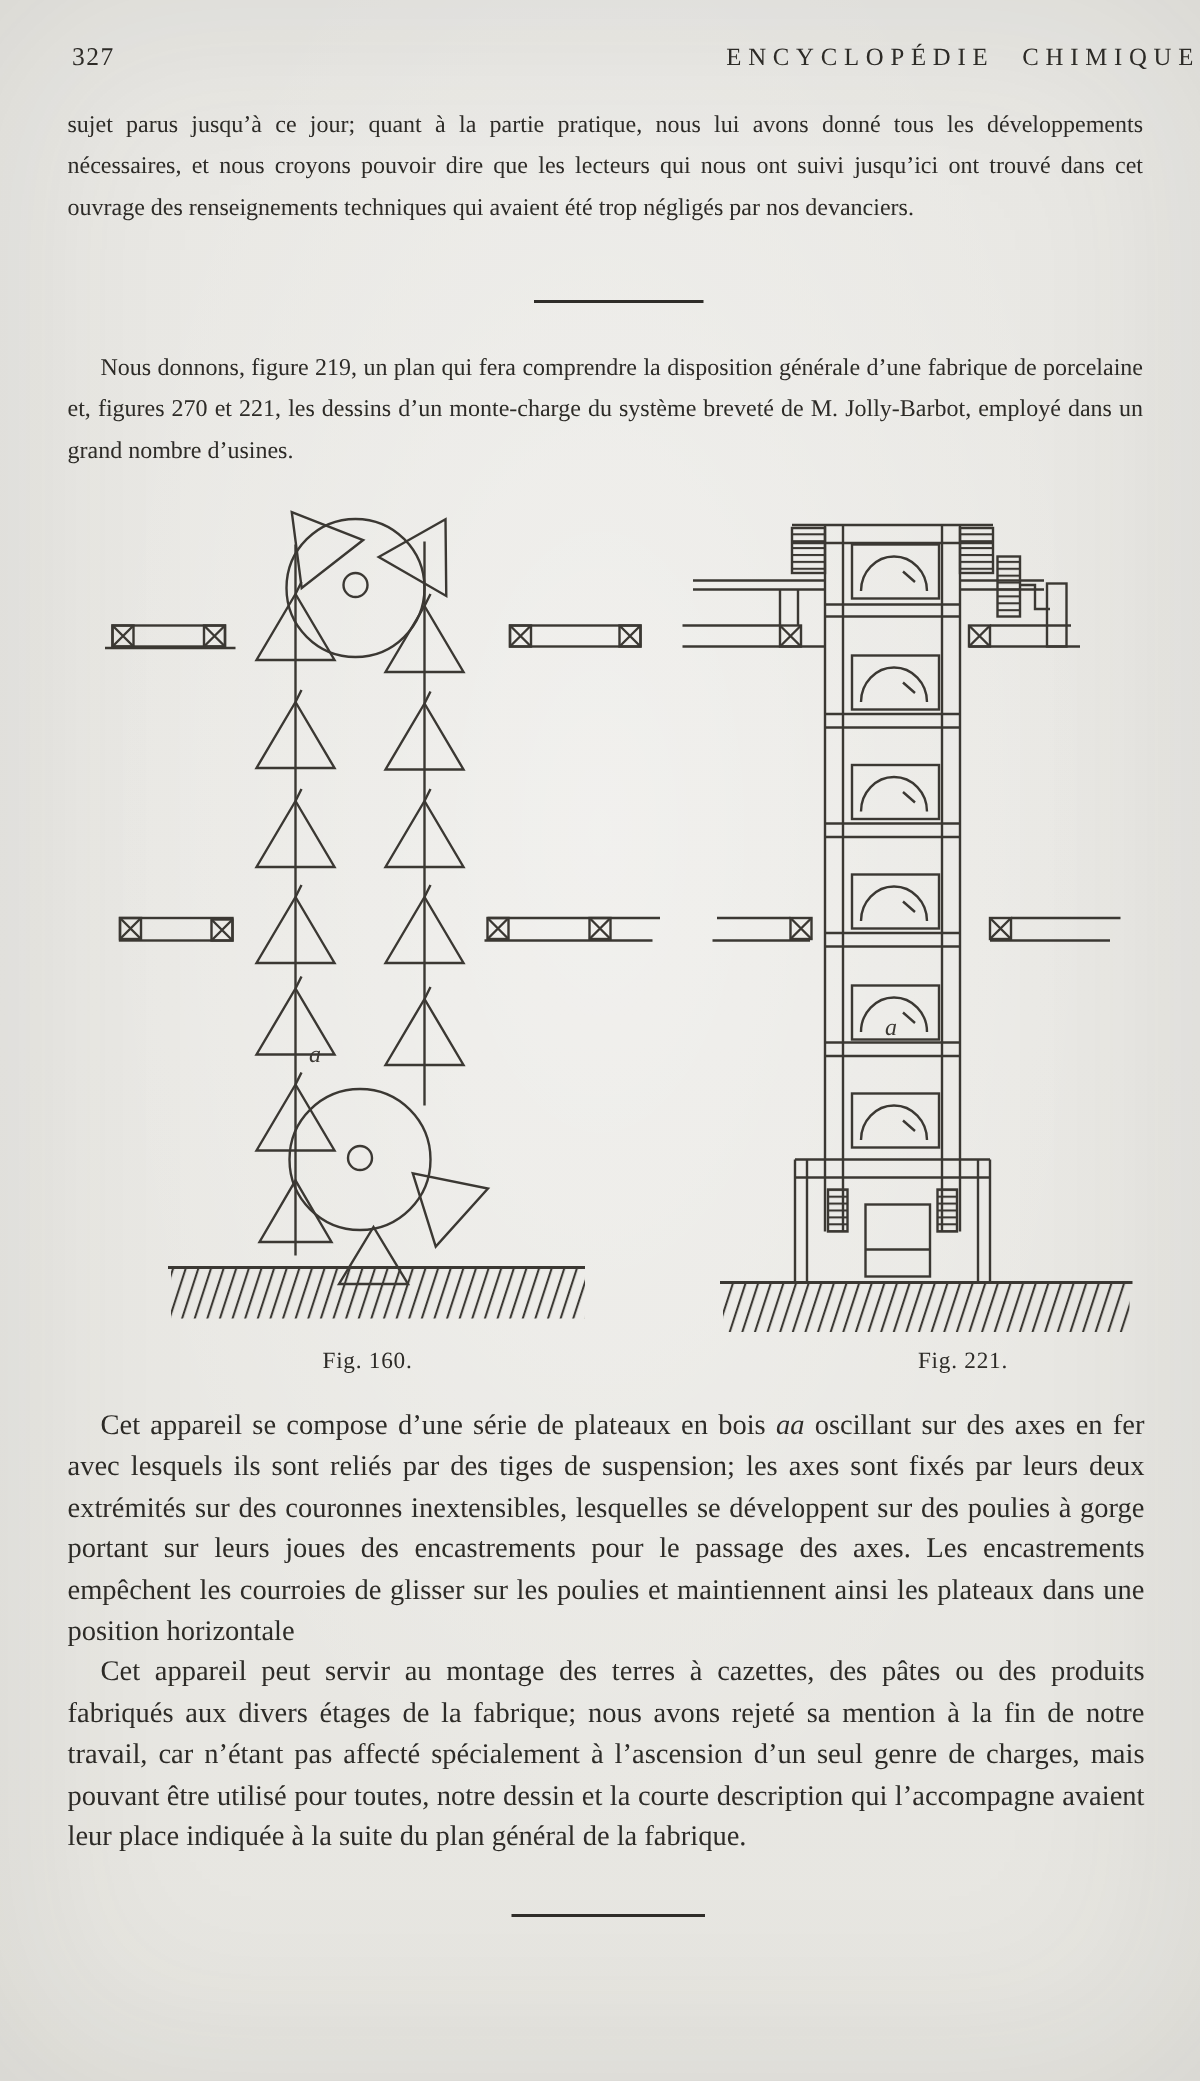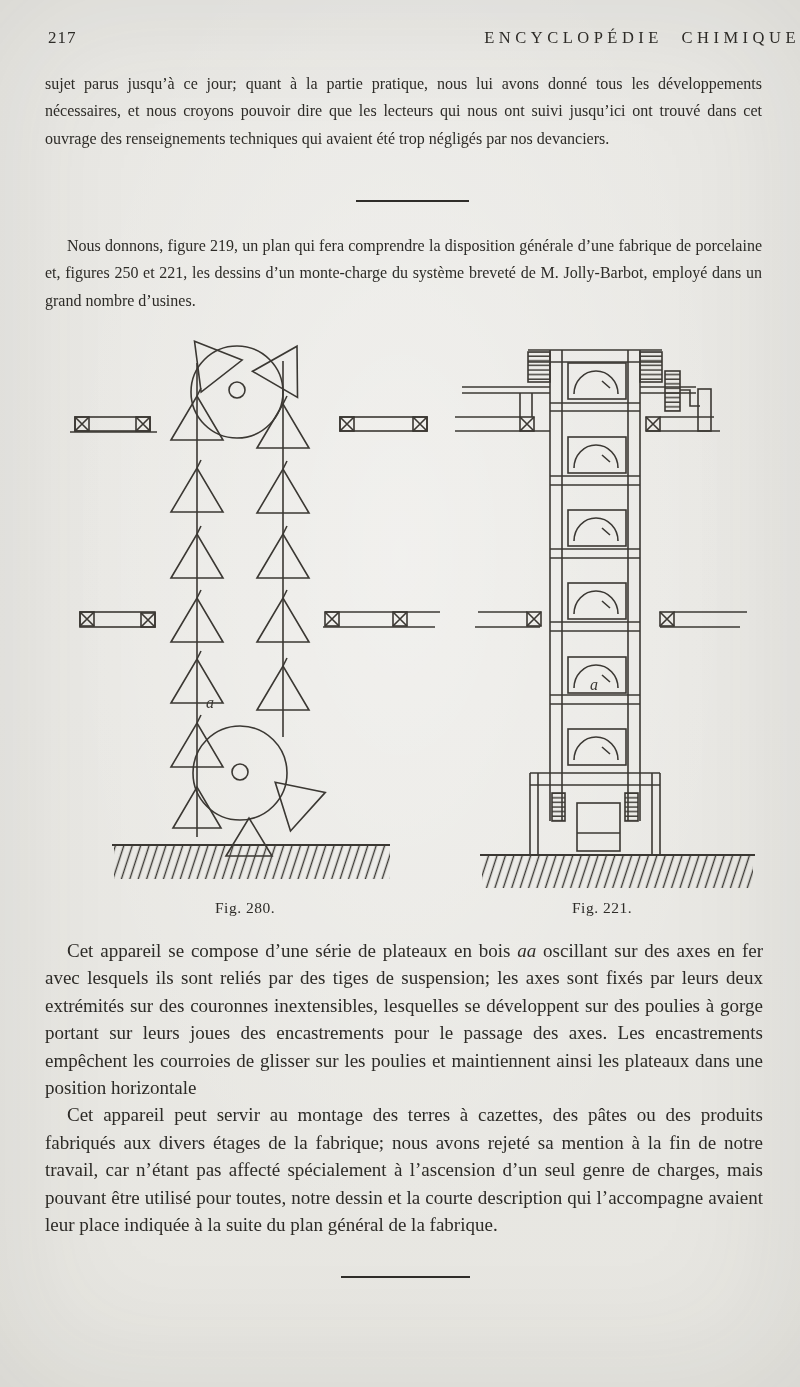--- a/index.html
+++ b/index.html
@@ -22,37 +22,37 @@
   .p1{top:70px;}
   .p2{top:232px;text-indent:22px;}
   .flow{position:absolute;left:45px;top:937px;width:718px;font-size:19px;line-height:27.4px;}
   .flow p{margin:0;text-indent:22px;text-align:justify;}
   .rule{position:absolute;background:#2f2d29;}
   .rule1{top:200px;left:356px;width:113px;height:1.6px;}
   .rule2{top:1276px;left:341px;width:129px;height:2px;}
   .figsvg{position:absolute;}
   .caption{position:absolute;top:899px;width:140px;text-align:center;font-size:15.5px;letter-spacing:0.5px;}
   .cap220{left:175px;}
-  .cap221{left:532px;}
+  .cap221{left:532px;text-align:right;}
   svg text{font-family:"Liberation Serif","DejaVu Serif",serif;font-style:italic;font-size:16px;
            fill:#3b3833;stroke:none;}
 </style>
 </head>
 <body>
 
 <div class="page">
 
-  <div class="pagenum">217</div>
+  <div class="pagenum">327</div>
   <div class="jtitle">ENCYCLOPÉDIE CHIMIQUE</div>
 
   <p class="para p1">sujet parus jusqu’à ce jour; quant à la partie pratique, nous lui avons donné tous les développements nécessaires, et nous croyons pouvoir dire que les lecteurs qui nous ont suivi jusqu’ici ont trouvé dans cet ouvrage des renseignements techniques qui avaient été trop négligés par nos devanciers.</p>
 
   <div class="rule rule1"></div>
 
-  <p class="para p2">Nous donnons, figure 219, un plan qui fera comprendre la disposition générale d’une fabrique de porcelaine et, figures 250 et 221, les dessins d’un monte-charge du système breveté de M. Jolly-Barbot, employé dans un grand nombre d’usines.</p>
+  <p class="para p2">Nous donnons, figure 219, un plan qui fera comprendre la disposition générale d’une fabrique de porcelaine et, figures 270 et 221, les dessins d’un monte-charge du système breveté de M. Jolly-Barbot, employé dans un grand nombre d’usines.</p>
 
   <svg class="figsvg" style="left:60px;top:335px" width="400" height="560" viewBox="0 0 400 560">
     <defs>
       <pattern id="gh" patternUnits="userSpaceOnUse" width="8" height="70" patternTransform="rotate(18)">
         <line x1="2.5" y1="0" x2="2.5" y2="70" stroke="#3b3833" stroke-width="1.4"></line>
       </pattern>
       <pattern id="hs" patternUnits="userSpaceOnUse" width="10" height="4.6">
         <line x1="0" y1="2" x2="10" y2="2" stroke="#3b3833" stroke-width="1.4"></line>
       </pattern>
       <g id="xb">
@@ -221,21 +221,21 @@
       </g>
 
       <g>
         <line x1="30" y1="510" x2="305" y2="510" stroke-width="2"></line>
         <rect x="32" y="511" width="271" height="32" fill="url(#gh)" stroke="none"></rect>
       </g>
     </g>
     <text x="140" y="345">a</text>
   </svg>
 
-  <div class="caption cap220">Fig. 280.</div>
+  <div class="caption cap220">Fig. 160.</div>
   <div class="caption cap221">Fig. 221.</div>
 
   <div class="flow">
     <p><span>Cet appareil se compose d’une série de plateaux en bois </span><i>aa</i><span> oscillant sur des axes en fer avec lesquels ils sont reliés par des tiges de suspension; les axes sont fixés par leurs deux extrémités sur des couronnes inextensibles, lesquelles se développent sur des poulies à gorge portant sur leurs joues des encastrements pour le passage des axes. Les encastrements empêchent les courroies de glisser sur les poulies et maintiennent ainsi les plateaux dans une position horizontale</span></p>
     <p>Cet appareil peut servir au montage des terres à cazettes, des pâtes ou des produits fabriqués aux divers étages de la fabrique; nous avons rejeté sa mention à la fin de notre travail, car n’étant pas affecté spécialement à l’ascension d’un seul genre de charges, mais pouvant être utilisé pour toutes, notre dessin et la courte description qui l’accompagne avaient leur place indiquée à la suite du plan général de la fabrique.</p>
   </div>
 
   <div class="rule rule2"></div>
 
 </div>

